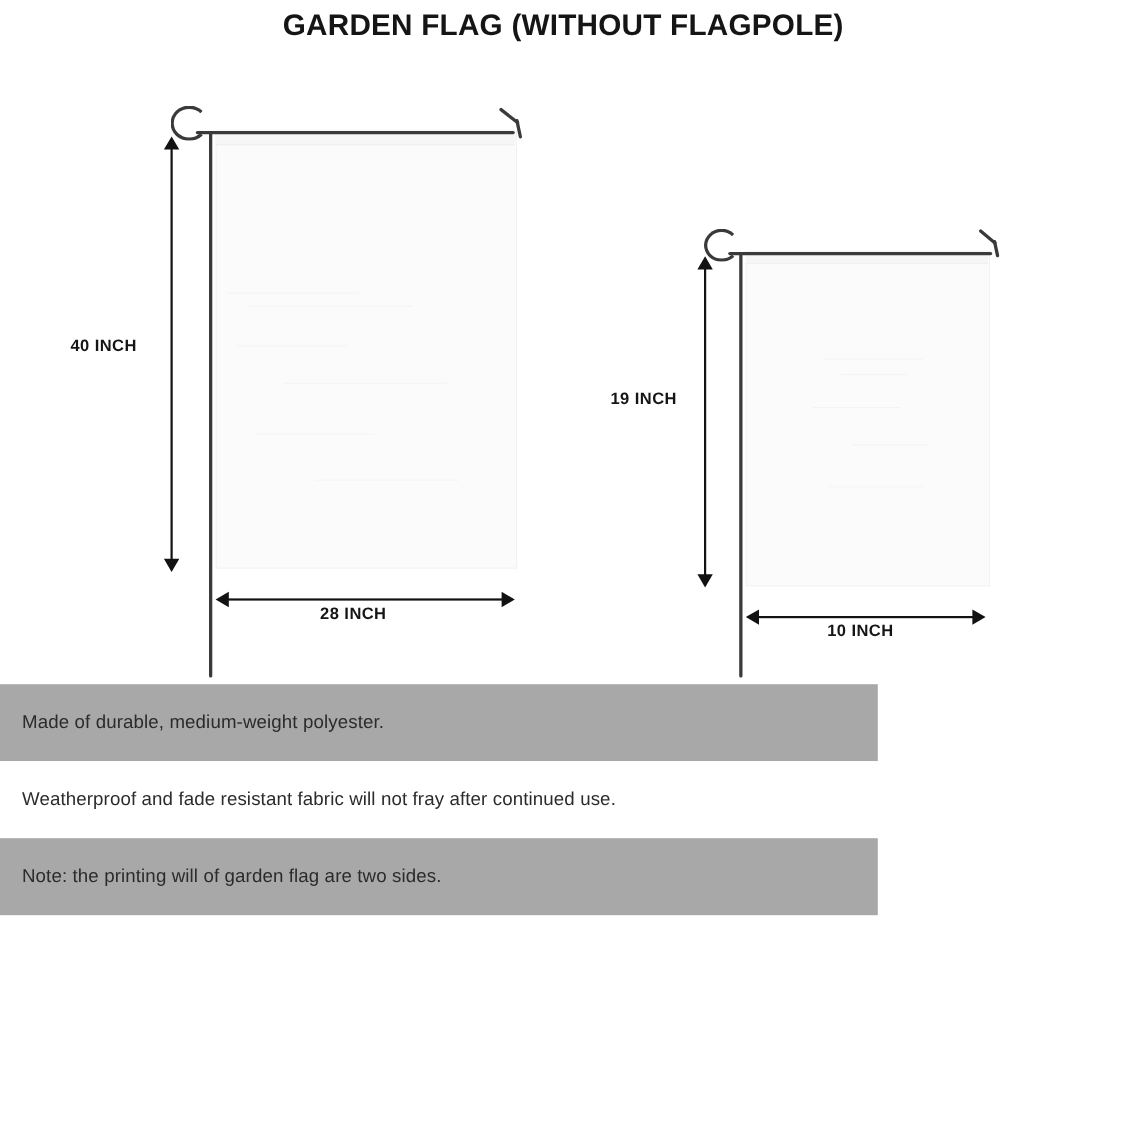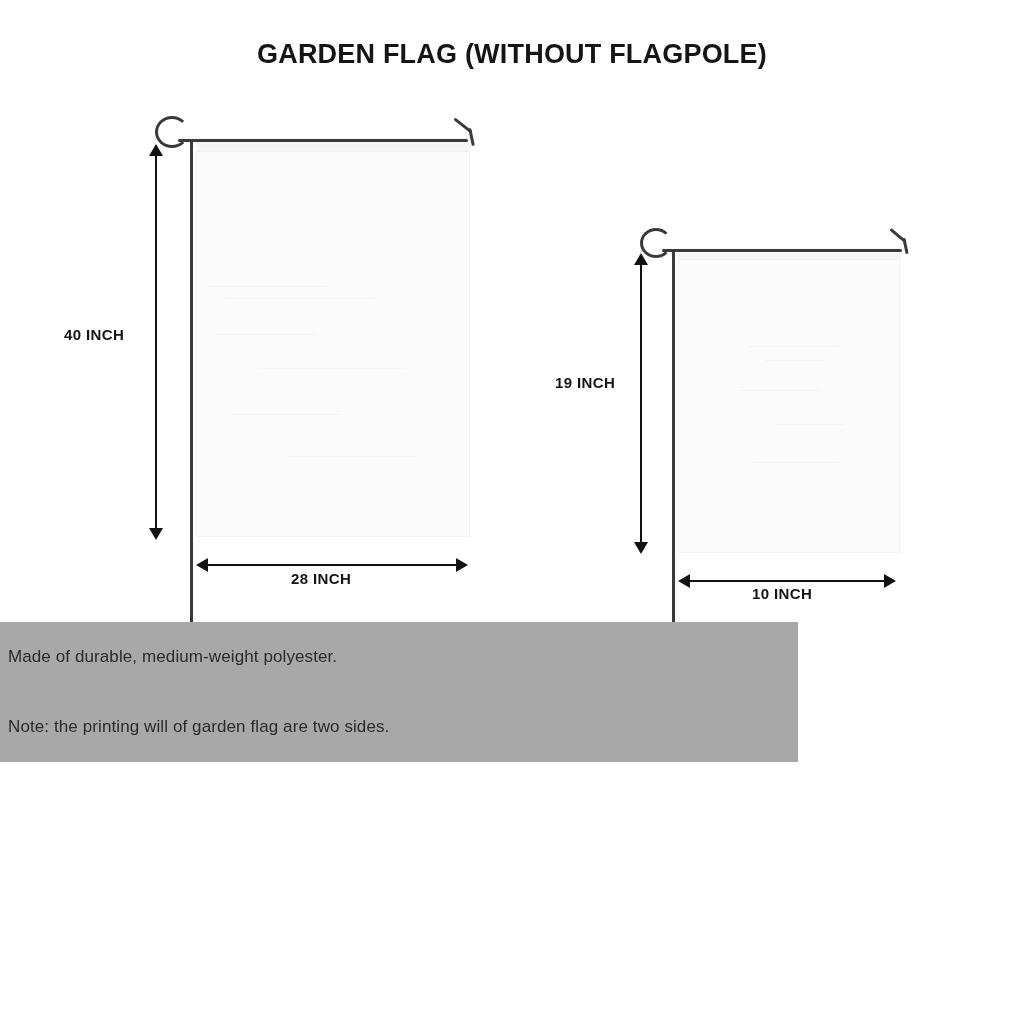--- a/index.html
+++ b/index.html
@@ -29,31 +29,30 @@
     top: 6px;
     width: 1024px;
     text-align: center;
   }
   .title-line1 {
     font-size: 27px;
     font-weight: bold;
     letter-spacing: 0.2px;
     line-height: 34px;
     white-space: nowrap;
-    margin-top: 31px;
   }
   .title-line2 {
     font-size: 25px;
     font-weight: bold;
     line-height: 32px;
     white-space: nowrap;
   }
 
   
-  .flag-group { position: absolute; margin-top: 20px; }
+  .flag-group { position: absolute; }
 
   .flag-cloth {
     position: absolute;
     background: #fbfbfb;
     border: 1px solid #f2f2f2;
     border-top: none;
     box-shadow: 0 0 0 0 rgba(0,0,0,0);
   }
   .flag-cloth .fold {
     position: absolute;
@@ -132,21 +131,21 @@
   .features {
     position: absolute;
     left: 0;
     top: 622px;
     width: 798px;
   }
   .feature-row {
     height: 70px;
     display: flex;
     align-items: center;
-    padding-left: 8px;
+    padding-left: 20px;
     box-sizing: border-box;
     font-size: 17px;
     color: #2b2b2b;
     letter-spacing: 0.1px;
   }
   .feature-row.shaded { background: #a8a8a8; }
   .feature-row.plain  { background: #ffffff; }
 </style>
 </head>
 <body>
@@ -214,18 +213,21 @@
     <div class="dim-line-h" style="left:168px; top:560px; width:202px;"></div>
     <div class="arrow arrow-left" style="left:158px; top:554px;"></div>
     <div class="arrow arrow-right" style="left:364px; top:554px;"></div>
     <div class="dim-label" style="left:232px; top:565px;">10 INCH</div>
   </div>
 
   <div class="features">
     <div class="feature-row shaded">
       <span>Made of durable, medium-weight polyester.</span>
     </div>
+    <div class="feature-row plain">
+      <span>Weatherproof and fade resistant fabric will not fray after continued use.</span>
+    </div>
     <div class="feature-row shaded">
       <span>Note: the printing will of garden flag are two sides.</span>
     </div>
   </div>
 
 </div>
 
 </body></html>

